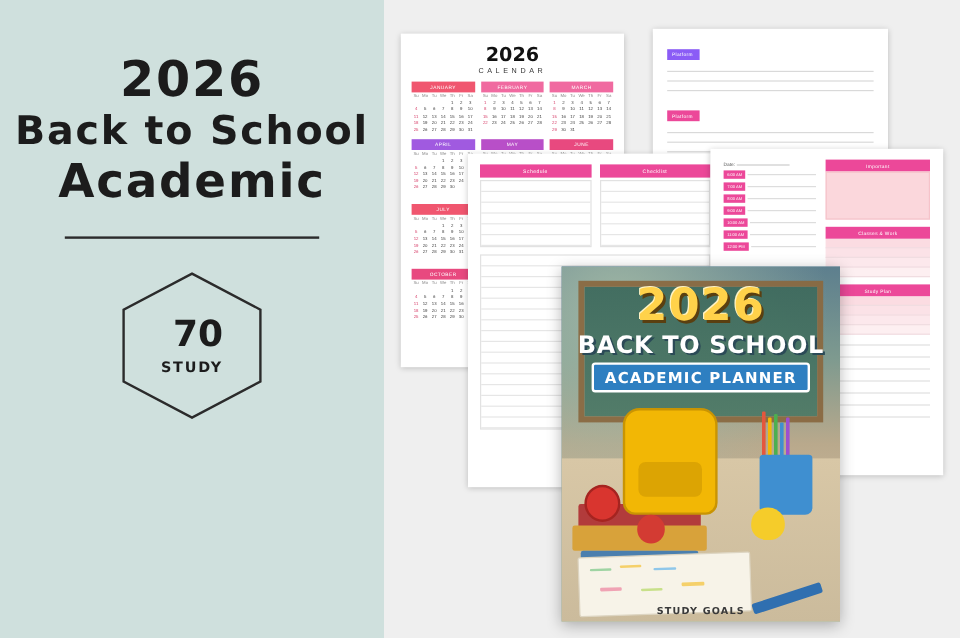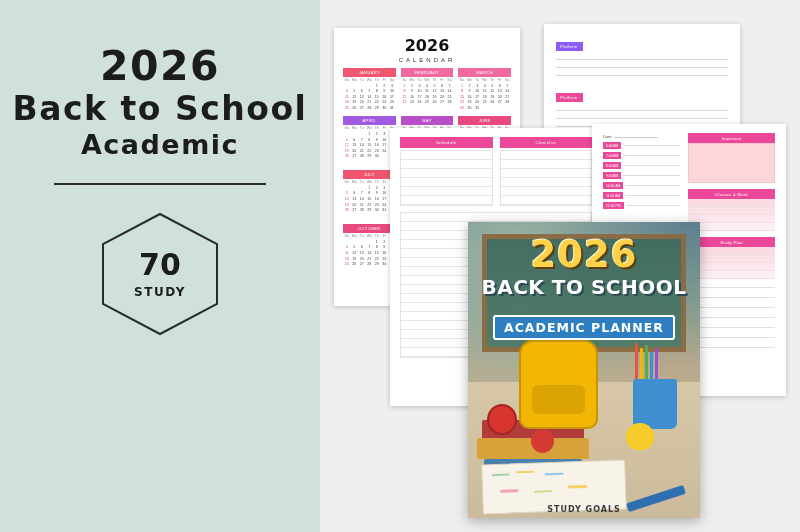--- a/index.html
+++ b/index.html
@@ -32,41 +32,41 @@
     color: #1c1c1c;
   }
   .title-line {
     font-family: "DejaVu Sans", sans-serif;
     font-weight: 700;
     letter-spacing: 1.5px;
     line-height: 1.18;
   }
   .title-year { font-size: 41px; }
   .title-main { font-size: 33px; }
-  .title-sub  { font-size: 27px; }
+  .title-sub  { font-size: 39px; }
   .title-last { font-size: 33px; }
   .divider {
     width: 212px;
     height: 2px;
     background: #2b2b2b;
     margin: 22px auto 0 auto;
   }
   .hex-wrap {
     margin-top: 26px;
     position: relative;
     width: 124px;
     height: 126px;
     display: flex;
     align-items: center;
     justify-content: center;
   }
   .hex-svg { position: absolute; top: 0; left: 0; }
   .hex-text {
     position: relative;
-    text-align: center;
+    text-align: right;
     color: #1c1c1c;
   }
   .hex-count {
     font-family: "DejaVu Sans", sans-serif;
     font-weight: 700;
     font-size: 30px;
     line-height: 1;
   }
   .hex-label {
     font-family: "DejaVu Sans", sans-serif;
@@ -254,21 +254,21 @@
     font-weight: 700;
     font-size: 20px;
     color: #ffffff;
     letter-spacing: 0.5px;
     text-shadow: 2px 2px 0 #2b4a57;
     margin-top: 4px;
     line-height: 1;
   }
   .cover-l3 {
     display: inline-block;
-    margin-top: 18px;
+    margin-top: 5px;
     background: #2e7fc1;
     color: #fff;
     font-family: "DejaVu Sans", sans-serif;
     font-weight: 700;
     font-size: 12.5px;
     letter-spacing: 1px;
     padding: 3px 9px;
     border: 2px solid #fff;
     border-radius: 3px;
   }

